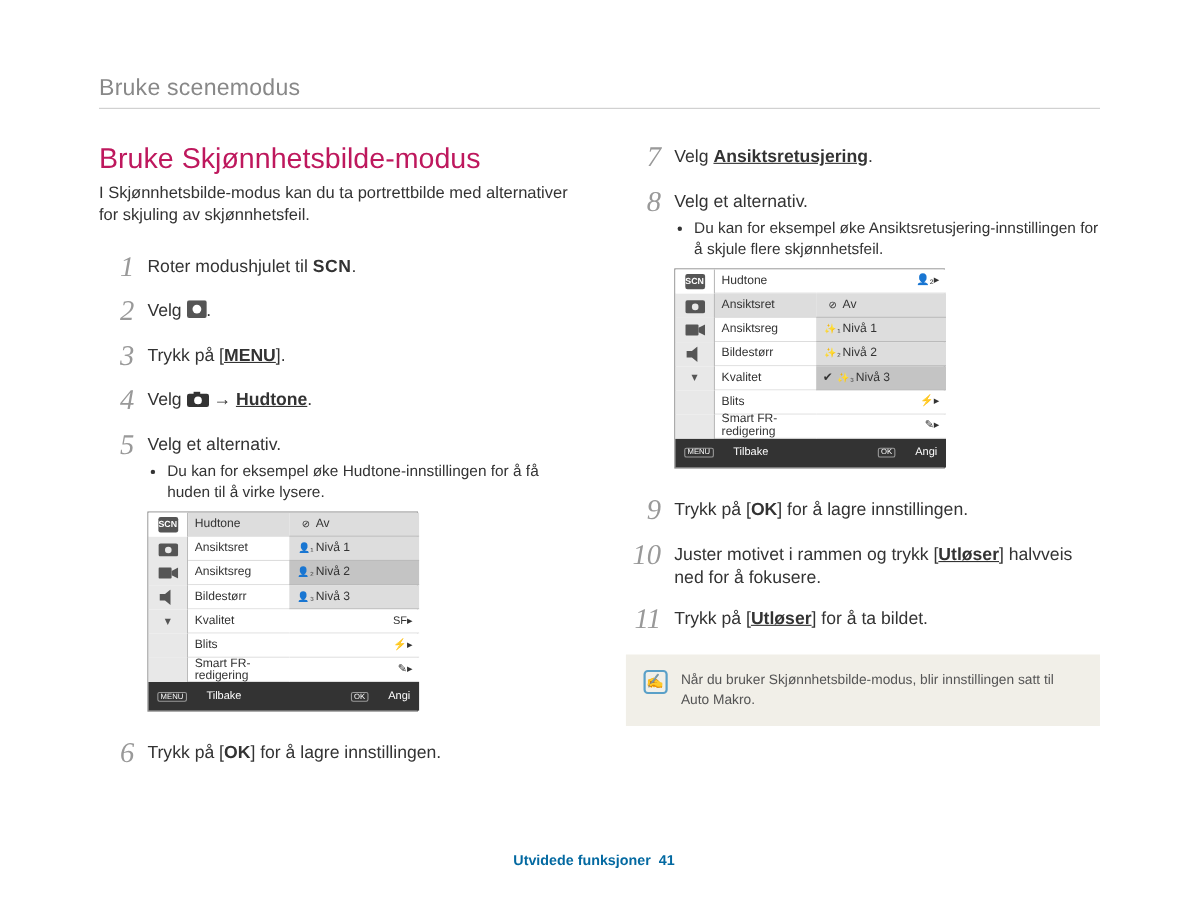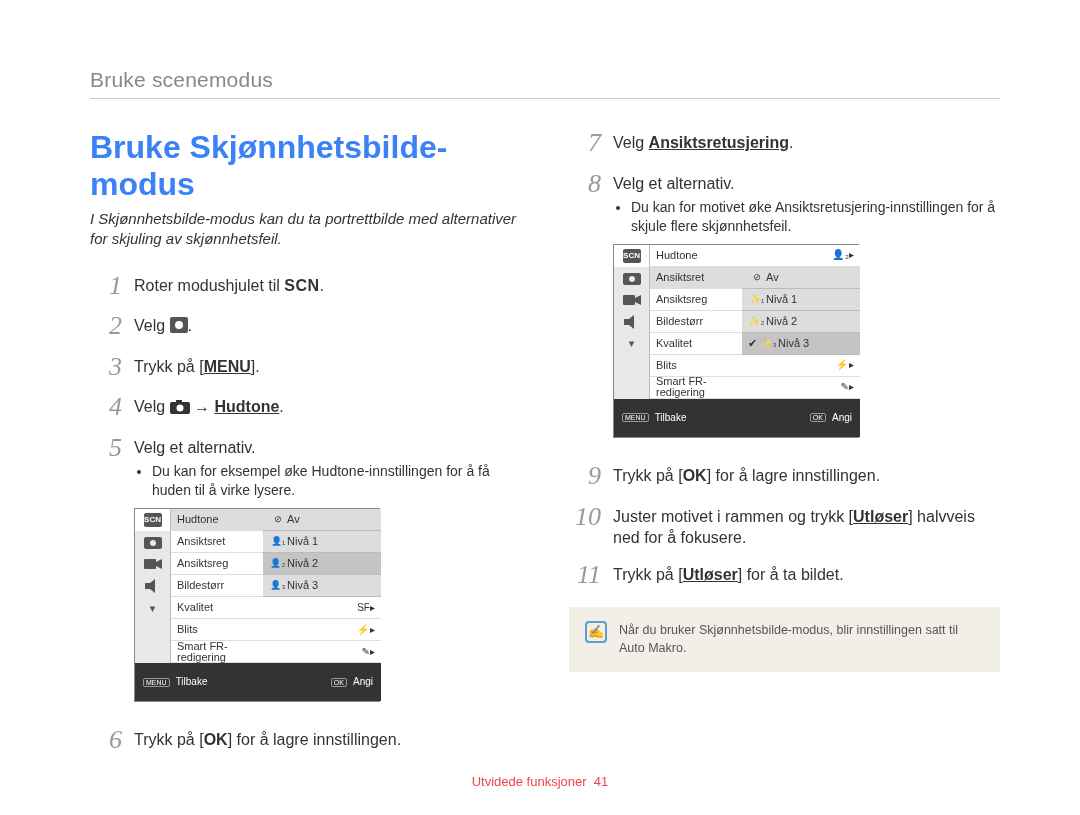--- a/index.html
+++ b/index.html
@@ -1,51 +1,51 @@
 <!DOCTYPE html>
 <html><head>
 <meta charset="utf-8">
 <style>
   * { box-sizing: border-box; margin: 0; padding: 0; }
   body { width: 1080px; height: 815px; background: #fff; font-family: Arial, Helvetica, sans-serif; color: #333; position: relative; }
   .page { padding: 68px 80px 0 90px; }
   .breadcrumb { font-size: 21px; color: #888; font-weight: 300; border-bottom: 1px solid #ccc; padding-bottom: 6px; margin-bottom: 30px; letter-spacing: 0.2px; }
   .columns { display: flex; gap: 48px; }
   .col { flex: 1; }
-  .section-title { font-size: 32px; color: #3b82f6; font-weight: 700; margin-bottom: 6px; }
-  .intro { font-size: 15px; color: #333; line-height: 1.35; margin-bottom: 22px; font-style: italic; }
+  .section-title { font-size: 26px; color: #be185d; font-weight: 400; margin-bottom: 6px; }
+  .intro { font-size: 15px; color: #333; line-height: 1.35; margin-bottom: 22px; }
   .steps { list-style: none; counter-reset: none; }
   .step { display: flex; align-items: flex-start; margin-bottom: 12px; }
   .step-num { font-size: 26px; color: #999; font-style: italic; font-weight: 300; width: 32px; flex-shrink: 0; text-align: right; margin-right: 12px; line-height: 1.1; font-family: Georgia, 'Times New Roman', serif; }
   .step-body { font-size: 16px; line-height: 1.35; padding-top: 3px; flex: 1; }
   .sub { list-style: disc; margin-left: 18px; font-size: 14px; color: #333; margin-top: 4px; line-height: 1.35; }
   .bold-menu { font-weight: 700; text-decoration: underline; }
   .inline-icon { display: inline-block; vertical-align: -2px; }
   .scn-label { font-weight: 700; font-family: Arial, sans-serif; letter-spacing: 0.5px; }
 
   
   .menu-shot { width: 246px; margin: 8px 0 12px 44px; border: 1px solid #888; font-size: 11px; line-height: 1; background: #fff; }
   .menu-grid { display: grid; grid-template-columns: 36px 92px 118px; }
   .menu-side { background: #e8e8e8; border-right: 1px solid #bbb; display: flex; align-items: center; justify-content: center; height: 22px; }
   .menu-row { border-bottom: 1px solid #ddd; height: 22px; display: flex; align-items: center; padding-left: 6px; background: #fff; }
   .menu-last-icon { display:flex; align-items:center; padding-right:6px; justify-content:flex-end; border-bottom:1px solid #ddd; height:22px; background:#fff; font-size:10px; }
   .menu-popup { background: #ddd; border-bottom: 1px solid #bbb; height: 22px; display: flex; align-items: center; padding-left: 6px; }
   .menu-popup.hl { background: #c4c4c4; }
-  .menu-foot { grid-column: 1 / span 3; background: #333; color: #fff; height: 38px; display: flex; align-items: center; padding: 0 8px; gap: 6px; font-size: 10px; }
+  .menu-foot { grid-column: 1 / span 3; background: #333; color: #fff; height: 26px; display: flex; align-items: center; padding: 0 8px; gap: 18px; font-size: 10px; }
   .menu-foot .spacer { flex: 1; }
   .side-icon { width: 18px; height: 14px; background: #555; border-radius: 2px; }
   .side-icon.scn { font-size:8px; color:#fff; font-weight:700; display:flex; align-items:center; justify-content:center; }
   .menu-side.active { background: #fff; }
 
   .micro-icon { display:inline-block; min-width:18px; font-size:9px; text-align:center; }
 
   .note-box { background: #f1efe8; padding: 14px 16px; font-size: 12.5px; color: #555; display: flex; gap: 12px; line-height: 1.45; margin-top: 18px; }
   .note-icon { width: 22px; height: 22px; border: 2px solid #5aa0c8; color: #5aa0c8; border-radius: 4px; display: flex; align-items: center; justify-content: center; font-weight: 700; flex-shrink: 0; font-size: 13px; }
 
-  .footer { position: absolute; bottom: 26px; left: 0; right: 0; text-align: center; font-size: 13px; color: #ef4444; }
+  .footer { position: absolute; bottom: 26px; left: 0; right: 0; text-align: center; font-size: 13px; color: #0369a1; font-weight: bold; }
 
   .ok-key { font-weight:700; }
 </style>
 </head>
 <body>
 
 <div class="page">
   <div class="breadcrumb">Bruke scenemodus</div>
 
   <div class="columns">
@@ -188,21 +188,21 @@
           <div class="step-body">
             <span>Velg </span><span class="bold-menu">Ansiktsretusjering</span><span>.</span>
           </div>
         </div>
 
         <div class="step">
           <div class="step-num">8</div>
           <div class="step-body">
             <span>Velg et alternativ.</span>
             <ul class="sub">
-                <li>Du kan for motivet øke Ansiktsretusjering-innstillingen for å skjule flere skjønnhetsfeil.</li>
+                <li>Du kan for eksempel øke Ansiktsretusjering-innstillingen for å skjule flere skjønnhetsfeil.</li>
               </ul>
 
             
             <div class="menu-shot" style="margin-left:0;">
               <div class="menu-grid">
                 <div class="menu-side active">
                     <div class="side-icon scn">SCN</div>
                   </div>
                 <div class="menu-row">Hudtone</div>
                 <div class="menu-last-icon">👤₂▸</div>

